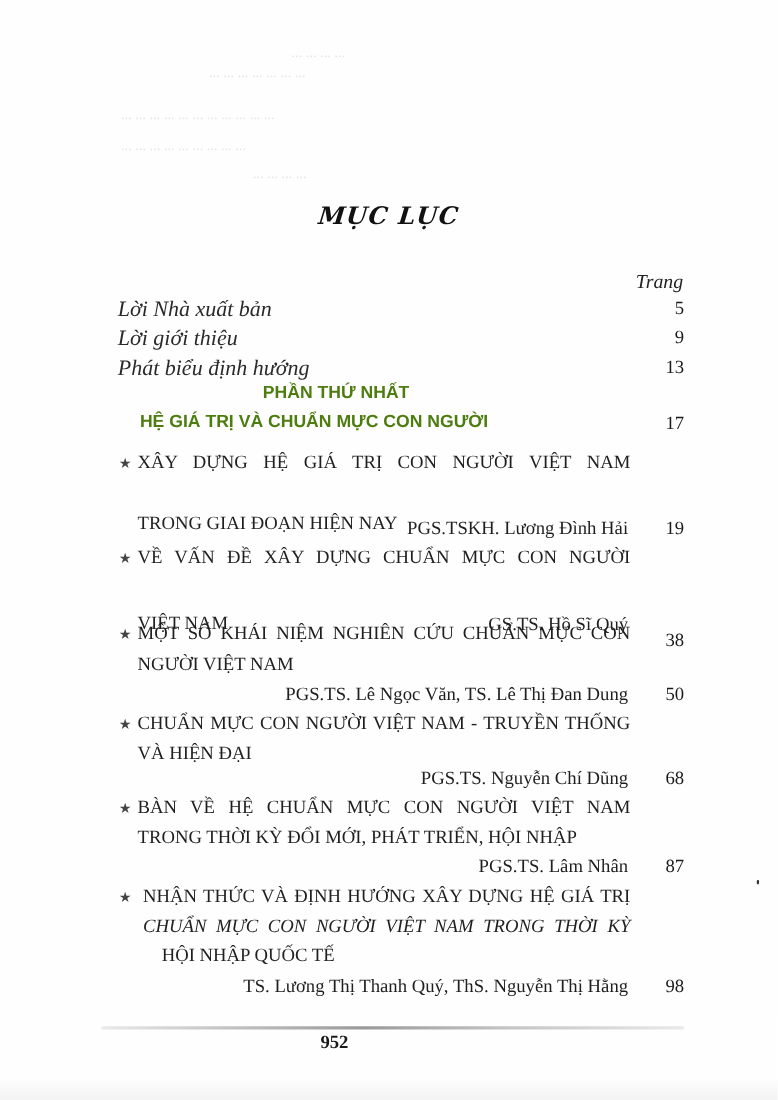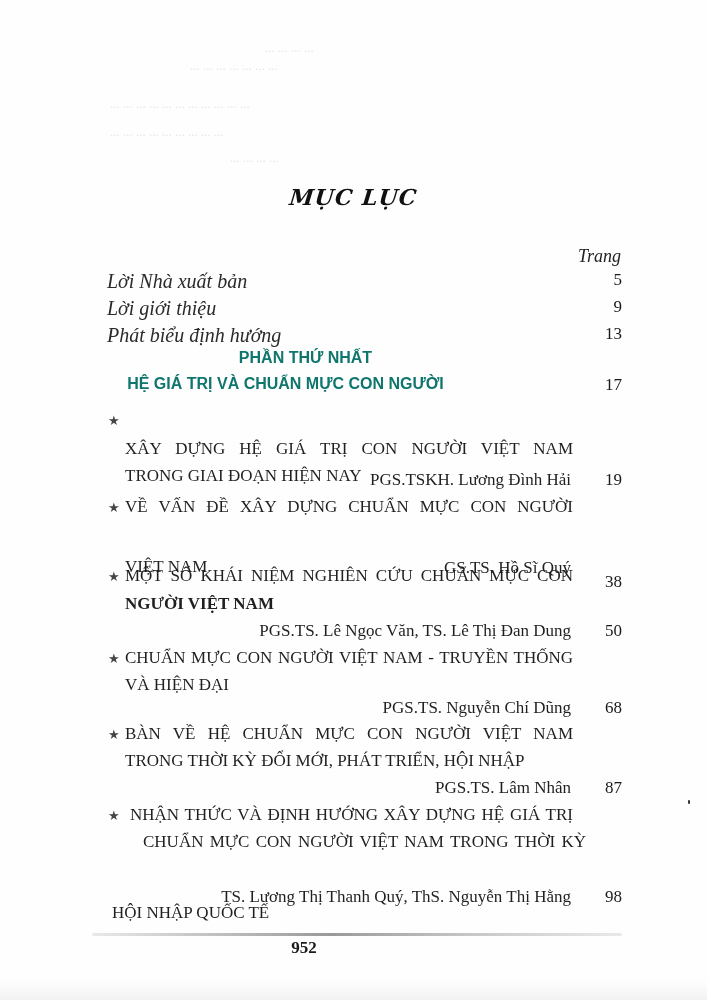--- a/index.html
+++ b/index.html
@@ -68,21 +68,21 @@
       font-size: 17px;
       color: #1a1a1a;
     }
     .part-title {
       position: absolute;
       left: 0; width: 611px;
       text-align: center;
       font-family: "Liberation Sans", "DejaVu Sans", sans-serif;
       font-weight: bold;
       font-size: 16px;
-      color: #0f766e;
+      color: #4d7c0f;
     }
     .star {
       position: absolute;
       left: 108px;
       font-size: 13px;
       color: #444;
     }
     .article-line {
       position: absolute;
       left: 125px;
@@ -171,38 +171,38 @@
   </div>
 
   <div class="part-title" style="top:349px;">PHẦN THỨ NHẤT</div>
   <div class="row" style="top:375px;">
     <div class="part-title" style="top:0; left:-20px;">HỆ GIÁ TRỊ VÀ CHUẨN MỰC CON NGƯỜI</div>
     <span class="pg">17</span>
   </div>
 
   <div class="row" style="top:410px;">
     <span class="star" style="top:3px;">★</span>
-    <div class="article-line justify" style="top:0;margin-top:29px;">XÂY DỰNG HỆ GIÁ TRỊ CON NGƯỜI VIỆT NAM</div>
+    <div class="article-line justify" style="top:0;">XÂY DỰNG HỆ GIÁ TRỊ CON NGƯỜI VIỆT NAM</div>
     <div class="article-line" style="top:28px;margin-top:28px;">TRONG GIAI ĐOẠN HIỆN NAY</div>
     <div class="author" style="top:60px;">PGS.TSKH. Lương Đình Hải</div>
     <span class="pg" style="top:60px;">19</span>
   </div>
 
   <div class="row" style="top:497px;">
     <span class="star" style="top:3px;">★</span>
     <div class="article-line justify" style="top:0;">VỀ VẤN ĐỀ XÂY DỰNG CHUẨN MỰC CON NGƯỜI</div>
     <div class="article-line" style="top:28px;margin-top:32px;">VIỆT NAM</div>
     <div class="author" style="top:61px;">GS.TS. Hồ Sĩ Quý</div>
     <span class="pg" style="top:61px;margin-top:14px;">38</span>
   </div>
 
   <div class="row" style="top:566px;">
     <span class="star" style="top:3px;">★</span>
     <div class="article-line justify" style="top:0;">MỘT SỐ KHÁI NIỆM NGHIÊN CỨU CHUẨN MỰC CON</div>
-    <div class="article-line" style="top:28px;font-weight:bold;">NGƯỜI VIỆT NAM</div>
+    <div class="article-line" style="top:28px;">NGƯỜI VIỆT NAM</div>
     <div class="author" style="top:55px;">PGS.TS. Lê Ngọc Văn, TS. Lê Thị Đan Dung</div>
     <span class="pg" style="top:55px;margin-left:12px;">50</span>
   </div>
 
   <div class="row" style="top:648px;">
     <span class="star" style="top:3px;">★</span>
     <div class="article-line justify" style="top:0;">CHUẨN MỰC CON NGƯỜI VIỆT NAM - TRUYỀN THỐNG</div>
     <div class="article-line" style="top:27px;">VÀ HIỆN ĐẠI</div>
     <div class="author" style="top:50px;margin-left:28px;">PGS.TS. Nguyễn Chí Dũng</div>
     <span class="pg" style="top:50px;">68</span>
@@ -212,22 +212,22 @@
     <span class="star" style="top:3px;">★</span>
     <div class="article-line justify" style="top:0;">BÀN VỀ HỆ CHUẨN MỰC CON NGƯỜI VIỆT NAM</div>
     <div class="article-line" style="top:27px;">TRONG THỜI KỲ ĐỔI MỚI, PHÁT TRIỂN, HỘI NHẬP</div>
     <div class="author" style="top:54px;">PGS.TS. Lâm Nhân</div>
     <span class="pg" style="top:54px;">87</span>
   </div>
 
   <div class="row" style="top:805px;">
     <span class="star" style="top:3px;">★</span>
     <div class="article-line justify" style="top:0; left:130px; width:443px;">NHẬN THỨC VÀ ĐỊNH HƯỚNG XÂY DỰNG HỆ GIÁ TRỊ</div>
-    <div class="article-line justify" style="top:27px; left:143px; width:443px;">CHUẨN MỰC CON NGƯỜI VIỆT NAM TRONG THỜI KỲ</div>
-    <div class="article-line" style="top:54px; left:112px;margin-top:44px;">HỘI NHẬP QUỐC TẾ</div>
+    <div class="article-line justify" style="top:27px; left:130px; width:443px;font-style:italic;">CHUẨN MỰC CON NGƯỜI VIỆT NAM TRONG THỜI KỲ</div>
+    <div class="article-line" style="top:54px; left:147px;">HỘI NHẬP QUỐC TẾ</div>
     <div class="author" style="top:82px;">TS. Lương Thị Thanh Quý, ThS. Nguyễn Thị Hằng</div>
     <span class="pg" style="top:82px;">98</span>
   </div>
 
   <div class="rule"></div>
   <div class="page-number">952</div>
 
   <div class="speck"></div>
   <div class="edge-shadow"></div>
 </div>

